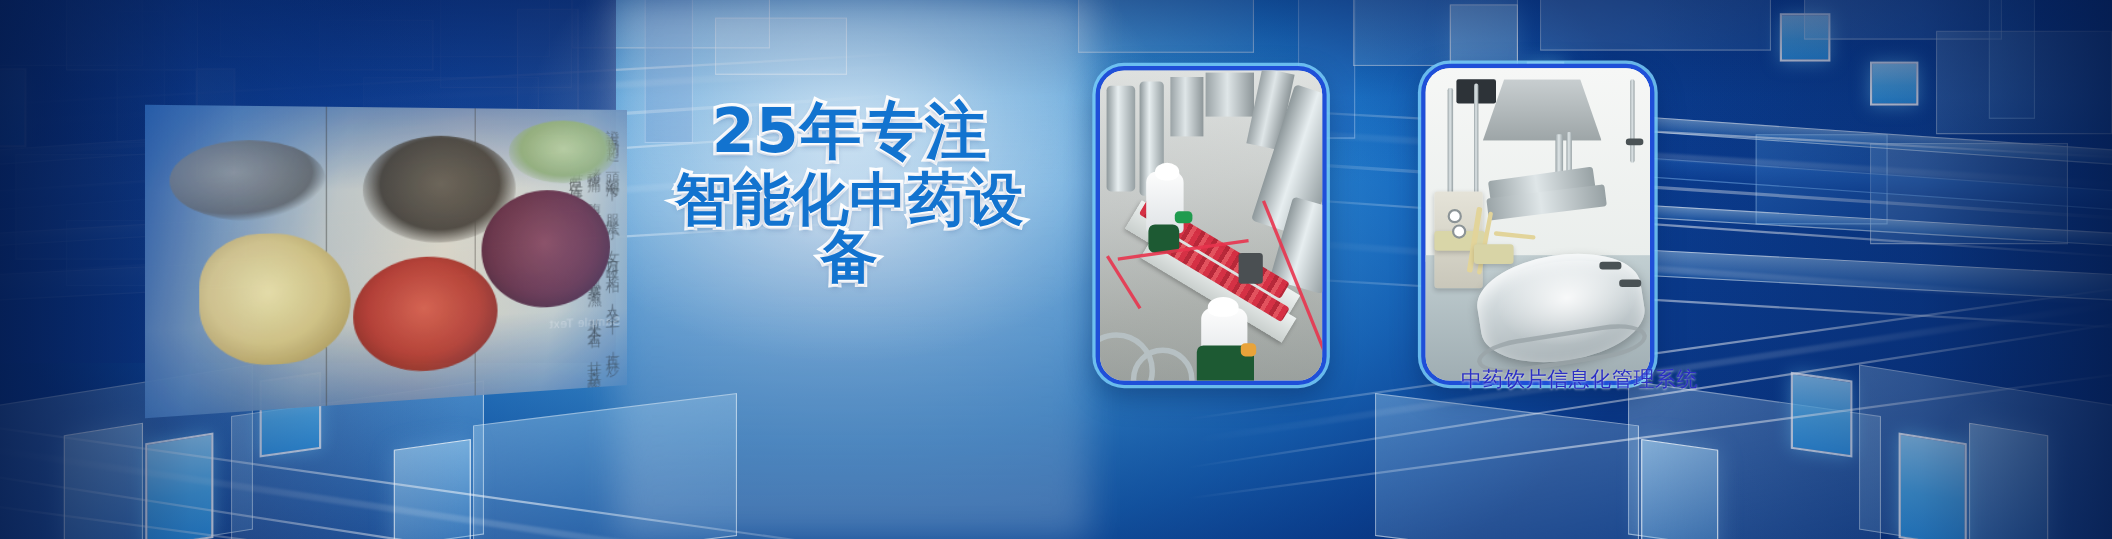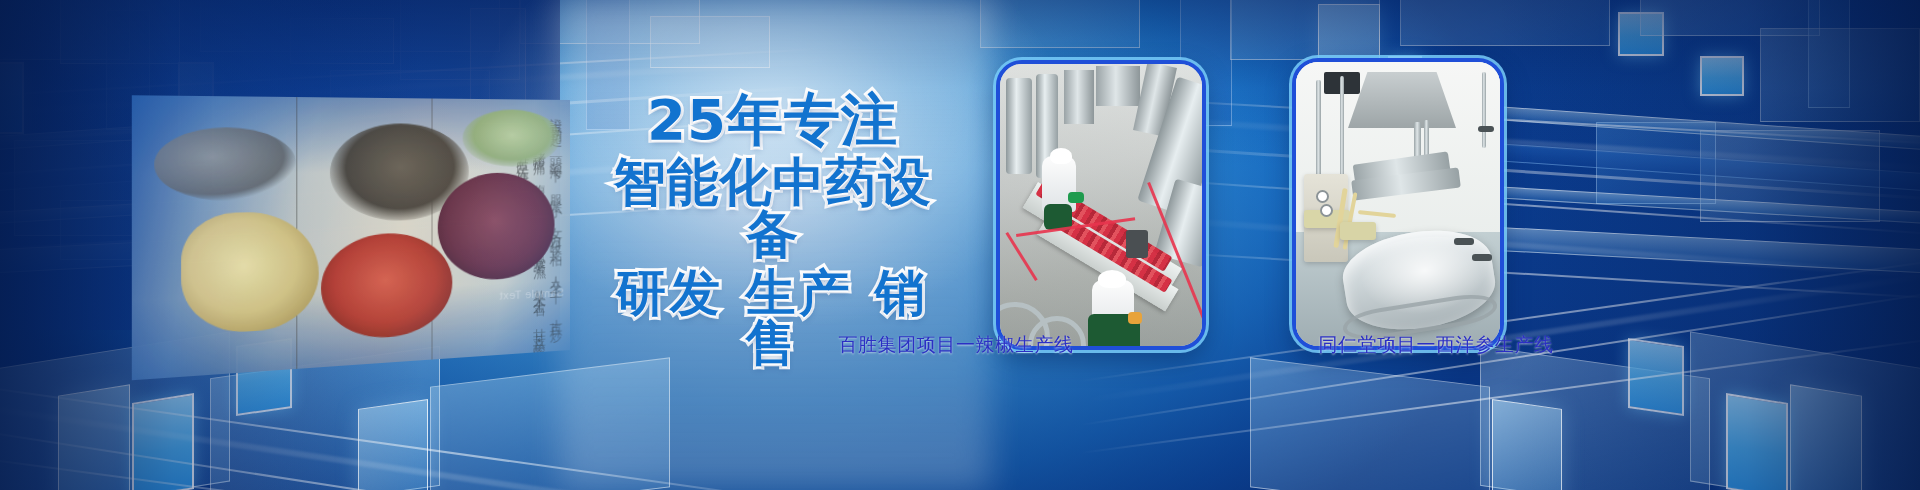--- a/index.html
+++ b/index.html
@@ -350,21 +350,20 @@
     <div class="herb pile4"></div>
     <div class="herb pile5"></div>
     <div class="herb pile6"></div>
     <div class="collage-haze"></div>
     <div class="watermark">Sample Text</div>
   </div>
 
   <div class="copy">
     <div class="h-line h1">25年专注</div>
     <div class="h-line h2">智能化中药设备</div>
-    <div class="h-line h3">研发 生产 销售</div>
   </div>
 
   <div class="card one">
     <div class="photo p1">
       <div class="tank" style="left:6px;top:14px;width:26px;height:96px;"></div>
       <div class="tank" style="left:36px;top:10px;width:22px;height:104px;"></div>
       <div class="duct" style="left:64px;top:6px;width:30px;height:54px;"></div>
       <div class="duct" style="left:96px;top:2px;width:44px;height:40px;"></div>
       <div class="duct" style="left:140px;top:0px;width:30px;height:70px;transform:rotate(12deg);"></div>
       <div class="tank" style="left:156px;top:18px;width:56px;height:130px;transform:rotate(18deg);"></div>
@@ -382,21 +381,20 @@
       <div class="worker wdark" style="left:88px;top:250px;width:52px;height:40px;"></div>
       <div class="worker wglove" style="left:128px;top:248px;width:14px;height:12px;background:#e8a33a;"></div>
       <div class="floorline" style="left:8px;top:168px;width:56px;transform:rotate(58deg);"></div>
       <div class="floorline" style="left:16px;top:170px;width:120px;transform:rotate(-8deg);"></div>
       <div class="floorline" style="left:150px;top:118px;width:180px;transform:rotate(68deg);"></div>
       <div class="pipe" style="left:-20px;top:238px;width:70px;height:70px;"></div>
       <div class="pipe" style="left:28px;top:252px;width:58px;height:58px;"></div>
       <div class="tank" style="left:126px;top:166px;width:22px;height:28px;background:#4a4f52;border-radius:3px;"></div>
     </div>
   </div>
-  <div class="caption cap1">百胜集团项目一辣椒生产线</div>
 
   <div class="card two">
     <div class="photo p2">
       <div class="wall"></div>
       <div class="floor"></div>
       <div class="dialbox"></div>
       <div class="rail" style="left:20px;top:18px;width:5px;height:130px;"></div>
       <div class="rail" style="left:44px;top:14px;width:4px;height:120px;"></div>
       <div class="rail" style="left:186px;top:10px;width:4px;height:76px;"></div>
       <div class="valve" style="left:182px;top:64px;"></div>
@@ -412,15 +410,15 @@
       <div class="tube" style="left:52px;top:130px;width:4px;height:58px;transform:rotate(11deg);"></div>
       <div class="tube" style="left:62px;top:150px;width:38px;height:4px;transform:rotate(6deg);"></div>
       <div class="panel" style="left:44px;top:160px;width:36px;height:18px;background:#d8d4a6;"></div>
       <div class="vessel"></div>
       <div class="flange"></div>
       <div class="valve" style="left:158px;top:176px;width:20px;height:7px;"></div>
       <div class="valve" style="left:176px;top:192px;width:20px;height:7px;"></div>
       <div class="gauge" style="left:24px;top:142px;"></div>
     </div>
   </div>
-  <div class="caption cap2">同仁堂项目一西洋参生产线</div>
+  <div class="caption cap2">中药饮片信息化管理系统</div>
 
 </div>
 
 </body></html>

